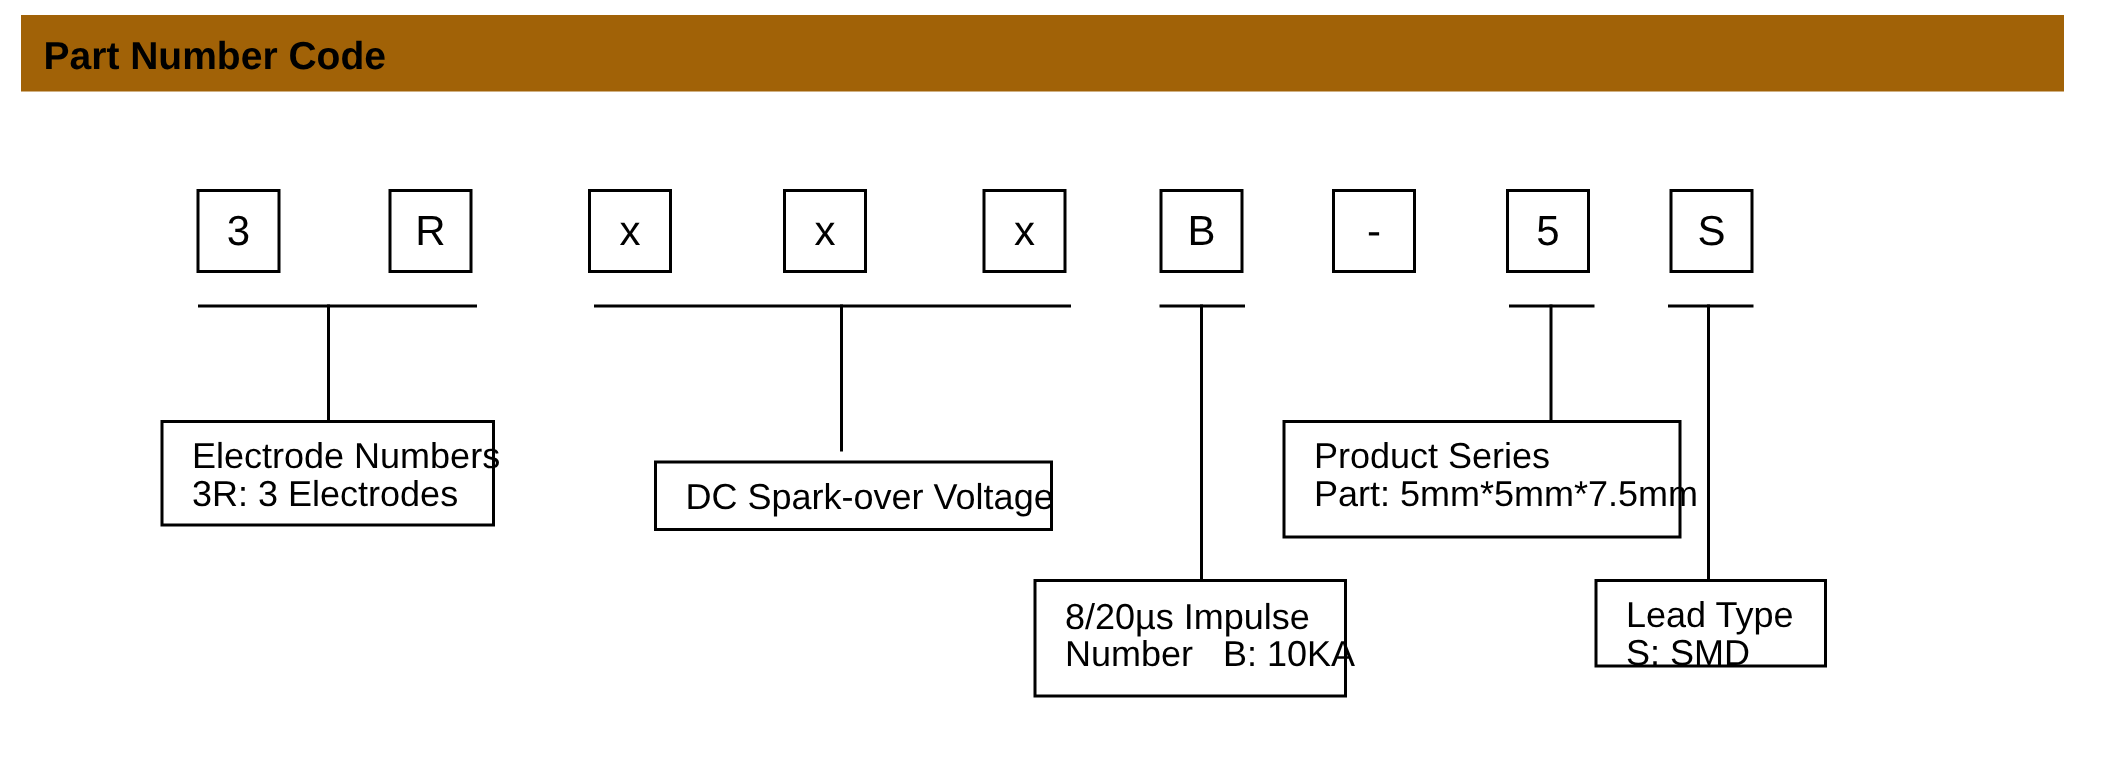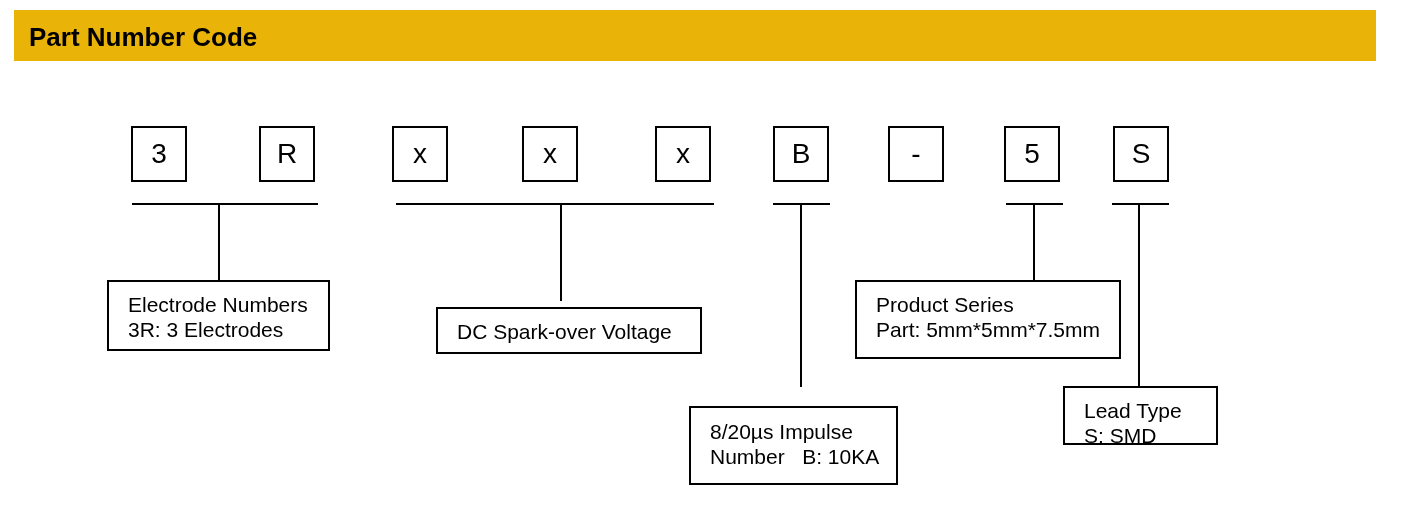--- a/index.html
+++ b/index.html
@@ -1,24 +1,24 @@
 <!DOCTYPE html>
 <html><head>
 <meta charset="utf-8">
 <style>
   html, body { margin:0; padding:0; background:#ffffff; }
   body { width:1401px; height:518px; position:relative; overflow:hidden;
          font-family:"Liberation Sans", sans-serif; color:#000; }
-  .header { position:absolute; left:14px; top:10px; width:1362px; height:51px; background:#eab308; }
+  .header { position:absolute; left:14px; top:10px; width:1362px; height:51px; background:#a16207; }
   .header h1 { margin:0; position:absolute; left:15px; top:12px; font-size:26px; font-weight:bold; letter-spacing:0px; }
   .code-box { position:absolute; top:126px; width:56px; height:56px; border:2px solid #000; box-sizing:border-box;
               display:flex; align-items:center; justify-content:center; font-size:28px; }
   .hline { position:absolute; height:2px; background:#000; }
   .vline { position:absolute; width:2px; background:#000; }
-  .desc { position:absolute; border:2px solid #000; box-sizing:border-box; font-size:21px; line-height:25px;
+  .desc { position:absolute; border:2px solid #000; box-sizing:border-box; font-size:24px; line-height:25px;
           padding:10px 0 0 19px; white-space:pre; }
 </style>
 </head>
 <body>
 
 <div class="header">
   <h1>Part Number Code</h1>
 </div>
 
 <div class="code-box" style="left:131px;">3</div>
@@ -43,17 +43,17 @@
 <div class="hline" style="left:1006px; top:203px; width:57px;"></div>
 <div class="vline" style="left:1033px; top:203px; height:78px;"></div>
 
 <div class="hline" style="left:1112px; top:203px; width:57px;"></div>
 <div class="vline" style="left:1138px; top:203px; height:184px;"></div>
 
 <div class="desc" style="left:107px; top:280px; width:223px; height:71px;"><div>Electrode Numbers</div><div>3R: 3 Electrodes</div></div>
 
 <div class="desc" style="left:436px; top:307px; width:266px; height:47px; padding-top:10px;"><div>DC Spark-over Voltage</div></div>
 
-<div class="desc" style="left:689px; top:386px; width:209px; height:79px; padding-top:11px;margin-top:20px;"><div>8/20µs Impulse</div><div>Number   B: 10KA</div></div>
+<div class="desc" style="left:689px; top:386px; width:209px; height:79px; padding-top:11px;"><div>8/20µs Impulse</div><div>Number   B: 10KA</div></div>
 
 <div class="desc" style="left:855px; top:280px; width:266px; height:79px; "><div>Product Series</div><div>Part: 5mm*5mm*7.5mm</div></div>
 
 <div class="desc" style="left:1063px; top:386px; width:155px; height:59px; padding-top:10px;"><div>Lead Type</div><div>S: SMD</div></div>
 
 </body></html>

